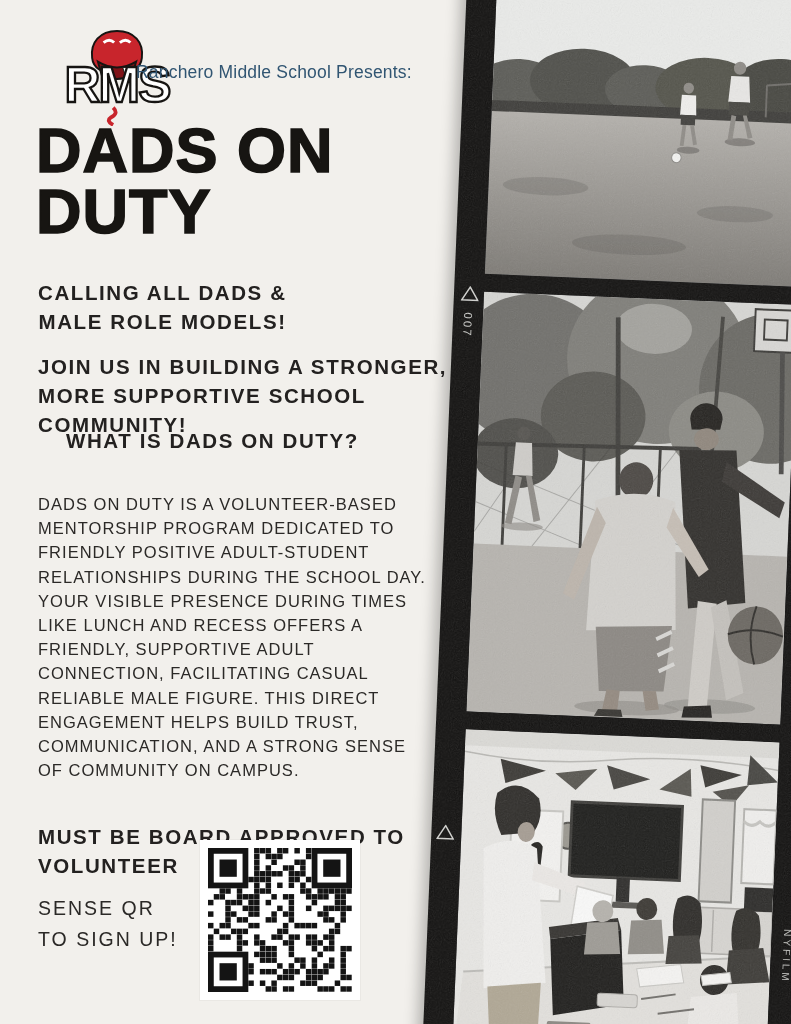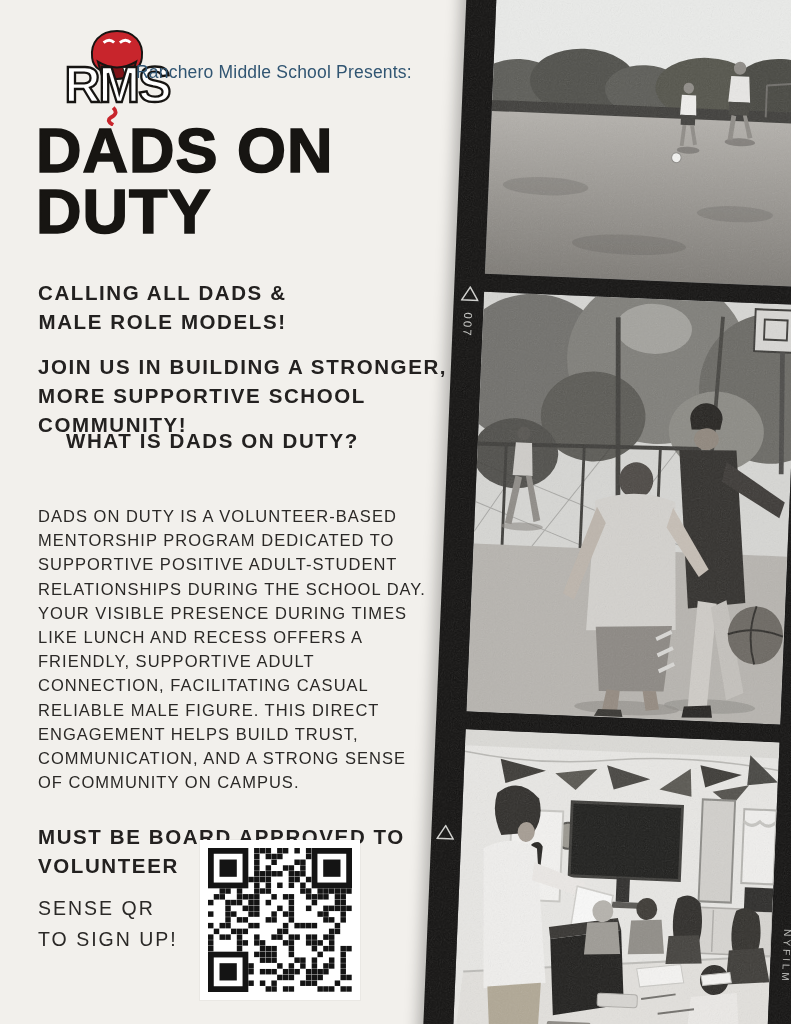--- a/index.html
+++ b/index.html
@@ -10,21 +10,21 @@
   
   .abs{position:absolute;}
   .logo{left:50px;top:28px;width:134px;height:98px;}
   .presents{left:136px;top:62px;font-size:17.5px;color:#315572;letter-spacing:.2px;}
   .title{left:36px;top:120px;font-size:63px;line-height:61px;font-weight:bold;
          color:#171512;-webkit-text-stroke:1.6px #171512;letter-spacing:1px;}
   .subhead{font-size:20.5px;font-weight:bold;letter-spacing:1.6px;line-height:29px;color:#232120;}
   .calling{left:38px;top:278px;text-align:right;}
   .join{left:38px;top:352px;}
   .what{left:38px;top:426px;margin-left:28px;}
-  .body-text{left:38px;top:504px;font-size:16.5px;line-height:24.2px;
+  .body-text{left:38px;top:492px;font-size:16.5px;line-height:24.2px;
              letter-spacing:1.02px;color:#2b2927;}
   .board{left:38px;top:822px;}
   .scan{left:38px;top:893px;font-size:19.5px;letter-spacing:2px;line-height:31px;color:#2b2927;}
   .qr-box{left:200px;top:840px;width:160px;height:160px;background:#fff;
           box-shadow:0 0 0 1px rgba(0,0,0,0.03);}
 
   
   .film-strip{left:445px;top:-40px;width:368px;height:1104px;background:#0f0e0d;
               transform:rotate(2.4deg);transform-origin:center center;
               box-shadow:-6px 0 14px rgba(0,0,0,.25);}
@@ -274,21 +274,21 @@
       <div>JOIN US IN BUILDING A STRONGER,</div>
       <div>MORE SUPPORTIVE SCHOOL</div>
       <div>COMMUNITY!</div>
     </div>
 
   <div class="abs subhead what">WHAT IS DADS ON DUTY?</div>
 
   <div class="abs body-text">
       <div>DADS ON DUTY IS A VOLUNTEER-BASED</div>
       <div>MENTORSHIP PROGRAM DEDICATED TO</div>
-      <div>SUPPORTIVE POSITIVE ADULT-STUDENT</div>
+      <div>FRIENDLY POSITIVE ADULT-STUDENT</div>
       <div>RELATIONSHIPS DURING THE SCHOOL DAY.</div>
       <div>YOUR VISIBLE PRESENCE DURING TIMES</div>
       <div>LIKE LUNCH AND RECESS OFFERS A</div>
       <div>FRIENDLY, SUPPORTIVE ADULT</div>
       <div>CONNECTION, FACILITATING CASUAL</div>
       <div>RELIABLE MALE FIGURE. THIS DIRECT</div>
       <div>ENGAGEMENT HELPS BUILD TRUST,</div>
       <div>COMMUNICATION, AND A STRONG SENSE</div>
       <div>OF COMMUNITY ON CAMPUS.</div>
     </div>

